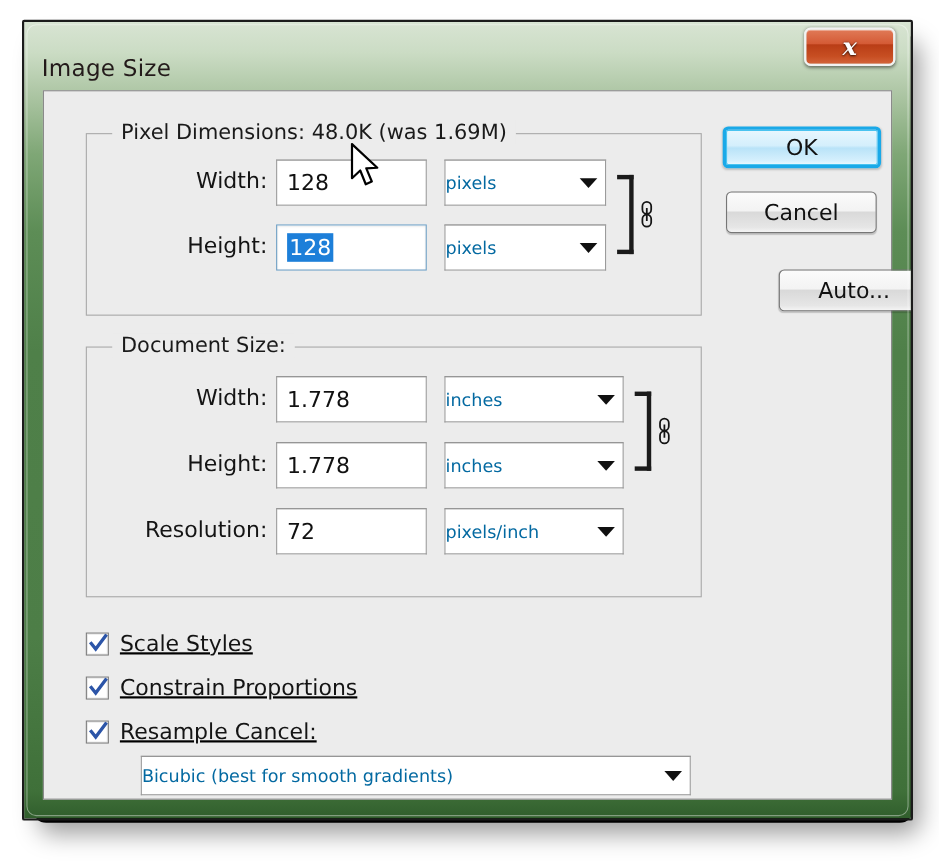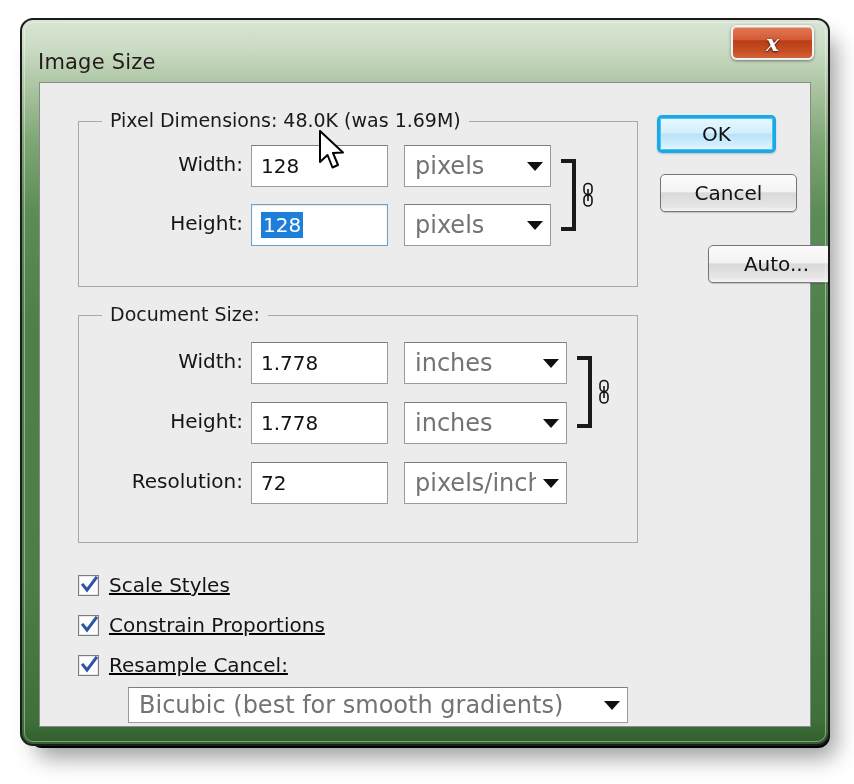--- a/index.html
+++ b/index.html
@@ -31,21 +31,21 @@
     background: #000;
   }
 
   
   .window {
     position: absolute;
     left: 20px;
     top: 18px;
     width: 810px;
     height: 728px;
-    border-radius: 13px;
+    border-radius: 2px;
     border: 2px solid #1b1b1b;
     box-sizing: border-box;
     background:
       linear-gradient(180deg,
         #d8e4d3 0px,
         #cbdcc4 28px,
         #a9c3a0 70px,
         #7fa776 120px,
         #5d8d56 190px,
         #4f8049 300px,
@@ -190,23 +190,22 @@
     box-sizing: border-box;
     background: #ffffff;
     border: 1px solid #9b9b9b;
     border-top-color: #7d7d7d;
     display: flex;
     align-items: center;
     cursor: pointer;
     font-family: "DejaVu Sans", sans-serif;
   }
   .combo .combo-text {
-    font-size: 24px;
-    color: #737373;
-    padding-left: 10px;
+    font-size: 16px;
+    color: #0369a1;
     flex: 1;
     white-space: nowrap;
     overflow: hidden;
   }
   .combo .arrow {
     width: 30px;
     display: flex;
     align-items: center;
     justify-content: center;
   }
@@ -427,21 +426,21 @@
         <span class="cb-label">Resample Cancel:</span>
       </div>
 
       <div class="combo" id="combo-resample">
         <span class="combo-text">Bicubic (best for smooth gradients)</span>
         <span class="arrow">
             <i></i>
           </span>
       </div>
 
-      <div class="btn default" style="left:617px; top:32px; width:119px; height:38px;">
+      <div class="btn default" style="left:617px; top:32px; width:144px; height:38px;">
         <span>OK</span>
       </div>
       <div class="btn" style="left:620px; top:91px; width:137px; height:38px;">
         <span>Cancel</span>
       </div>
       <div class="btn" style="left:620px; top:162px; width:137px; height:38px;margin-left:48px;">
         <span>Auto...</span>
       </div>
 
     </div>

